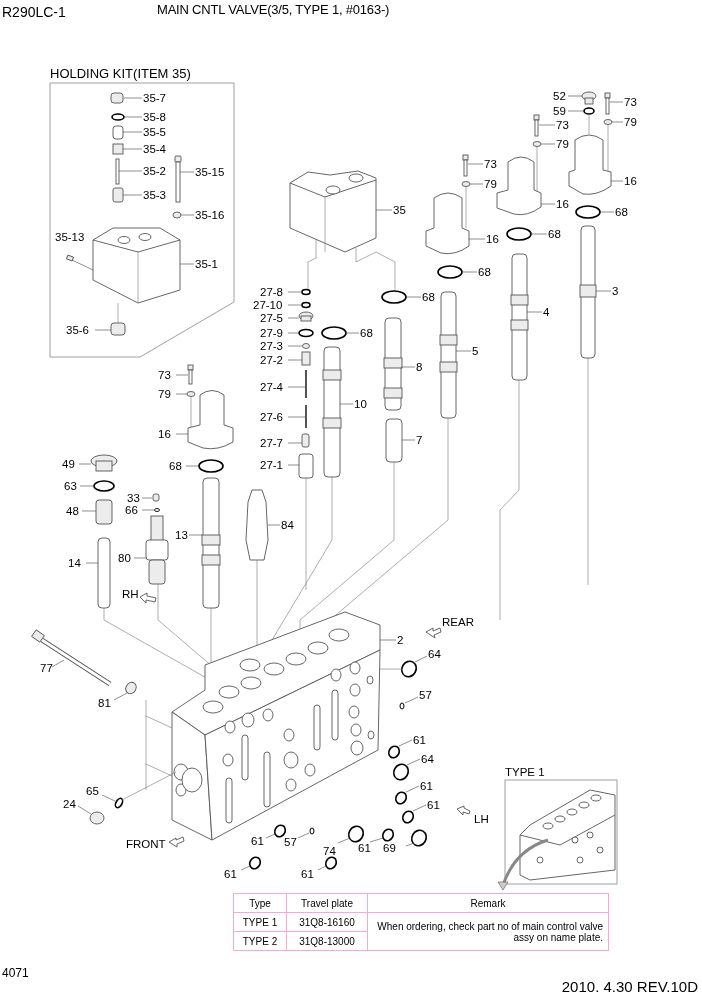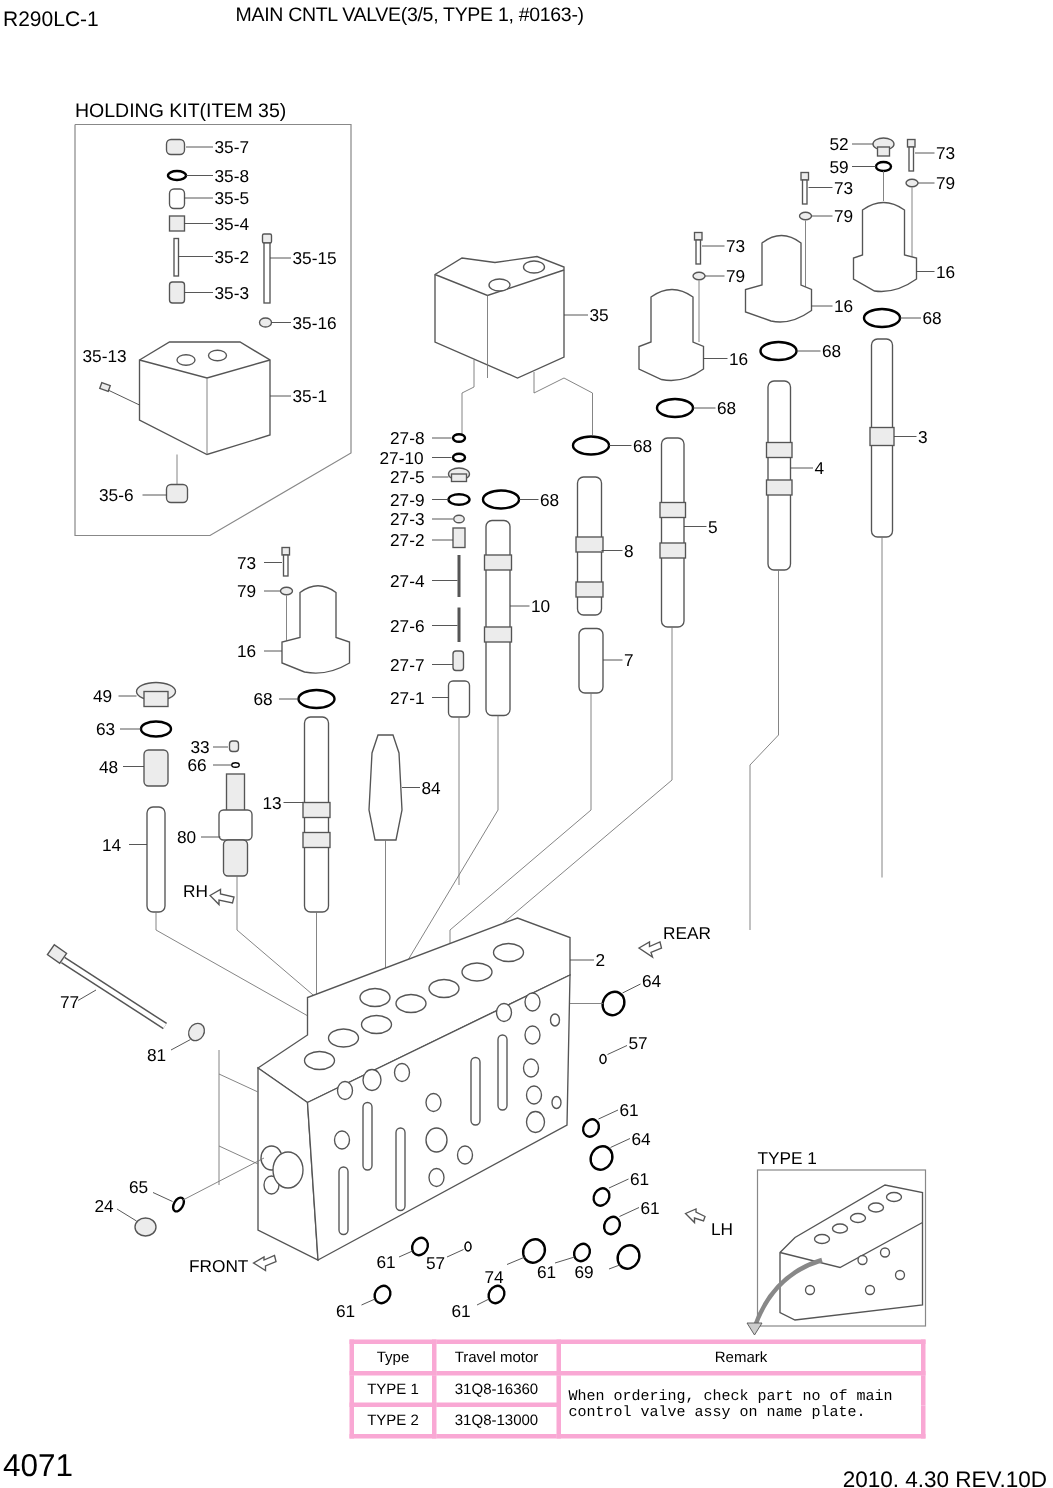--- a/index.html
+++ b/index.html
@@ -1,31 +1,31 @@
 <!DOCTYPE html>
 <html><head>
 <meta charset="utf-8">
 <style>
   html,body{margin:0;padding:0;background:#fff;}
   body{width:702px;height:992px;position:relative;overflow:hidden;font-family:"Liberation Sans",sans-serif;color:#000;}
   .hdr-model{position:absolute;left:2px;top:4px;font-size:14px;}
   .hdr-title{position:absolute;left:157px;top:2px;font-size:13px;letter-spacing:-0.2px;}
-  .ftr-page{position:absolute;left:2px;top:966px;font-size:21px;}
+  .ftr-page{position:absolute;left:2px;top:966px;font-size:12px;}
   .ftr-rev{position:absolute;right:4px;top:978px;font-size:15px;}
   svg#dia{position:absolute;left:0;top:0;}
   svg text{font-family:"Liberation Sans",sans-serif;font-size:11.5px;fill:#000;}
   .part{fill:#fff;stroke:#555;stroke-width:0.9;}
   .partg{fill:#ececec;stroke:#555;stroke-width:0.9;}
   .ring{fill:none;stroke:#000;stroke-width:1.6;}
   .lead{stroke:#444;stroke-width:0.6;fill:none;}
   .guide{stroke:#777;stroke-width:0.6;fill:none;}
   .kitframe{stroke:#888;stroke-width:0.8;fill:none;}
   table.remark{position:absolute;left:233px;top:893px;border-collapse:collapse;font-size:10px;}
-  table.remark td,table.remark th{border:3px solid #f9a8d4;padding:2px 5px;font-weight:normal;text-align:center;height:14px;}
-  table.remark td.rm{text-align:left;font-family:Liberation Mono, monospace;}
+  table.remark td,table.remark th{border:1px solid #f9a8d4;padding:2px 5px;font-weight:normal;text-align:center;height:14px;}
+  table.remark td.rm{text-align:right;}
 </style>
 </head>
 <body>
 
 <div class="hdr-model">R290LC-1</div>
 <div class="hdr-title">MAIN CNTL VALVE(3/5, TYPE 1, #0163-)</div>
 
 <svg id="dia" width="702" height="992" viewBox="0 0 702 992">
 
   <g>
@@ -461,26 +461,26 @@
     <circle class="part" cx="540" cy="860" r="3"></circle>
     <path d="M548,840 Q515,850 503,885" fill="none" stroke="#888" stroke-width="3"></path>
     <path d="M498,882 L508,882 L503,890 Z" fill="#ccc" stroke="#555" stroke-width="0.6"></path>
   </g>
 </svg>
 
 <table class="remark">
   <tbody>
       <tr>
     <th style="width:42px">Type</th>
-    <th style="width:70px">Travel motor</th>
+    <th style="width:70px">Travel plate</th>
     <th style="width:230px">Remark</th>
   </tr>
   <tr>
     <td>TYPE 1</td>
-    <td>31Q8-16360</td>
+    <td>31Q8-16160</td>
     <td class="rm" rowspan="2">When ordering, check part no of main control valve assy on name plate.</td>
   </tr>
   <tr>
     <td>TYPE 2</td>
     <td>31Q8-13000</td>
   </tr>
 </tbody>
   </table>
 
 <div class="ftr-page">4071</div>

